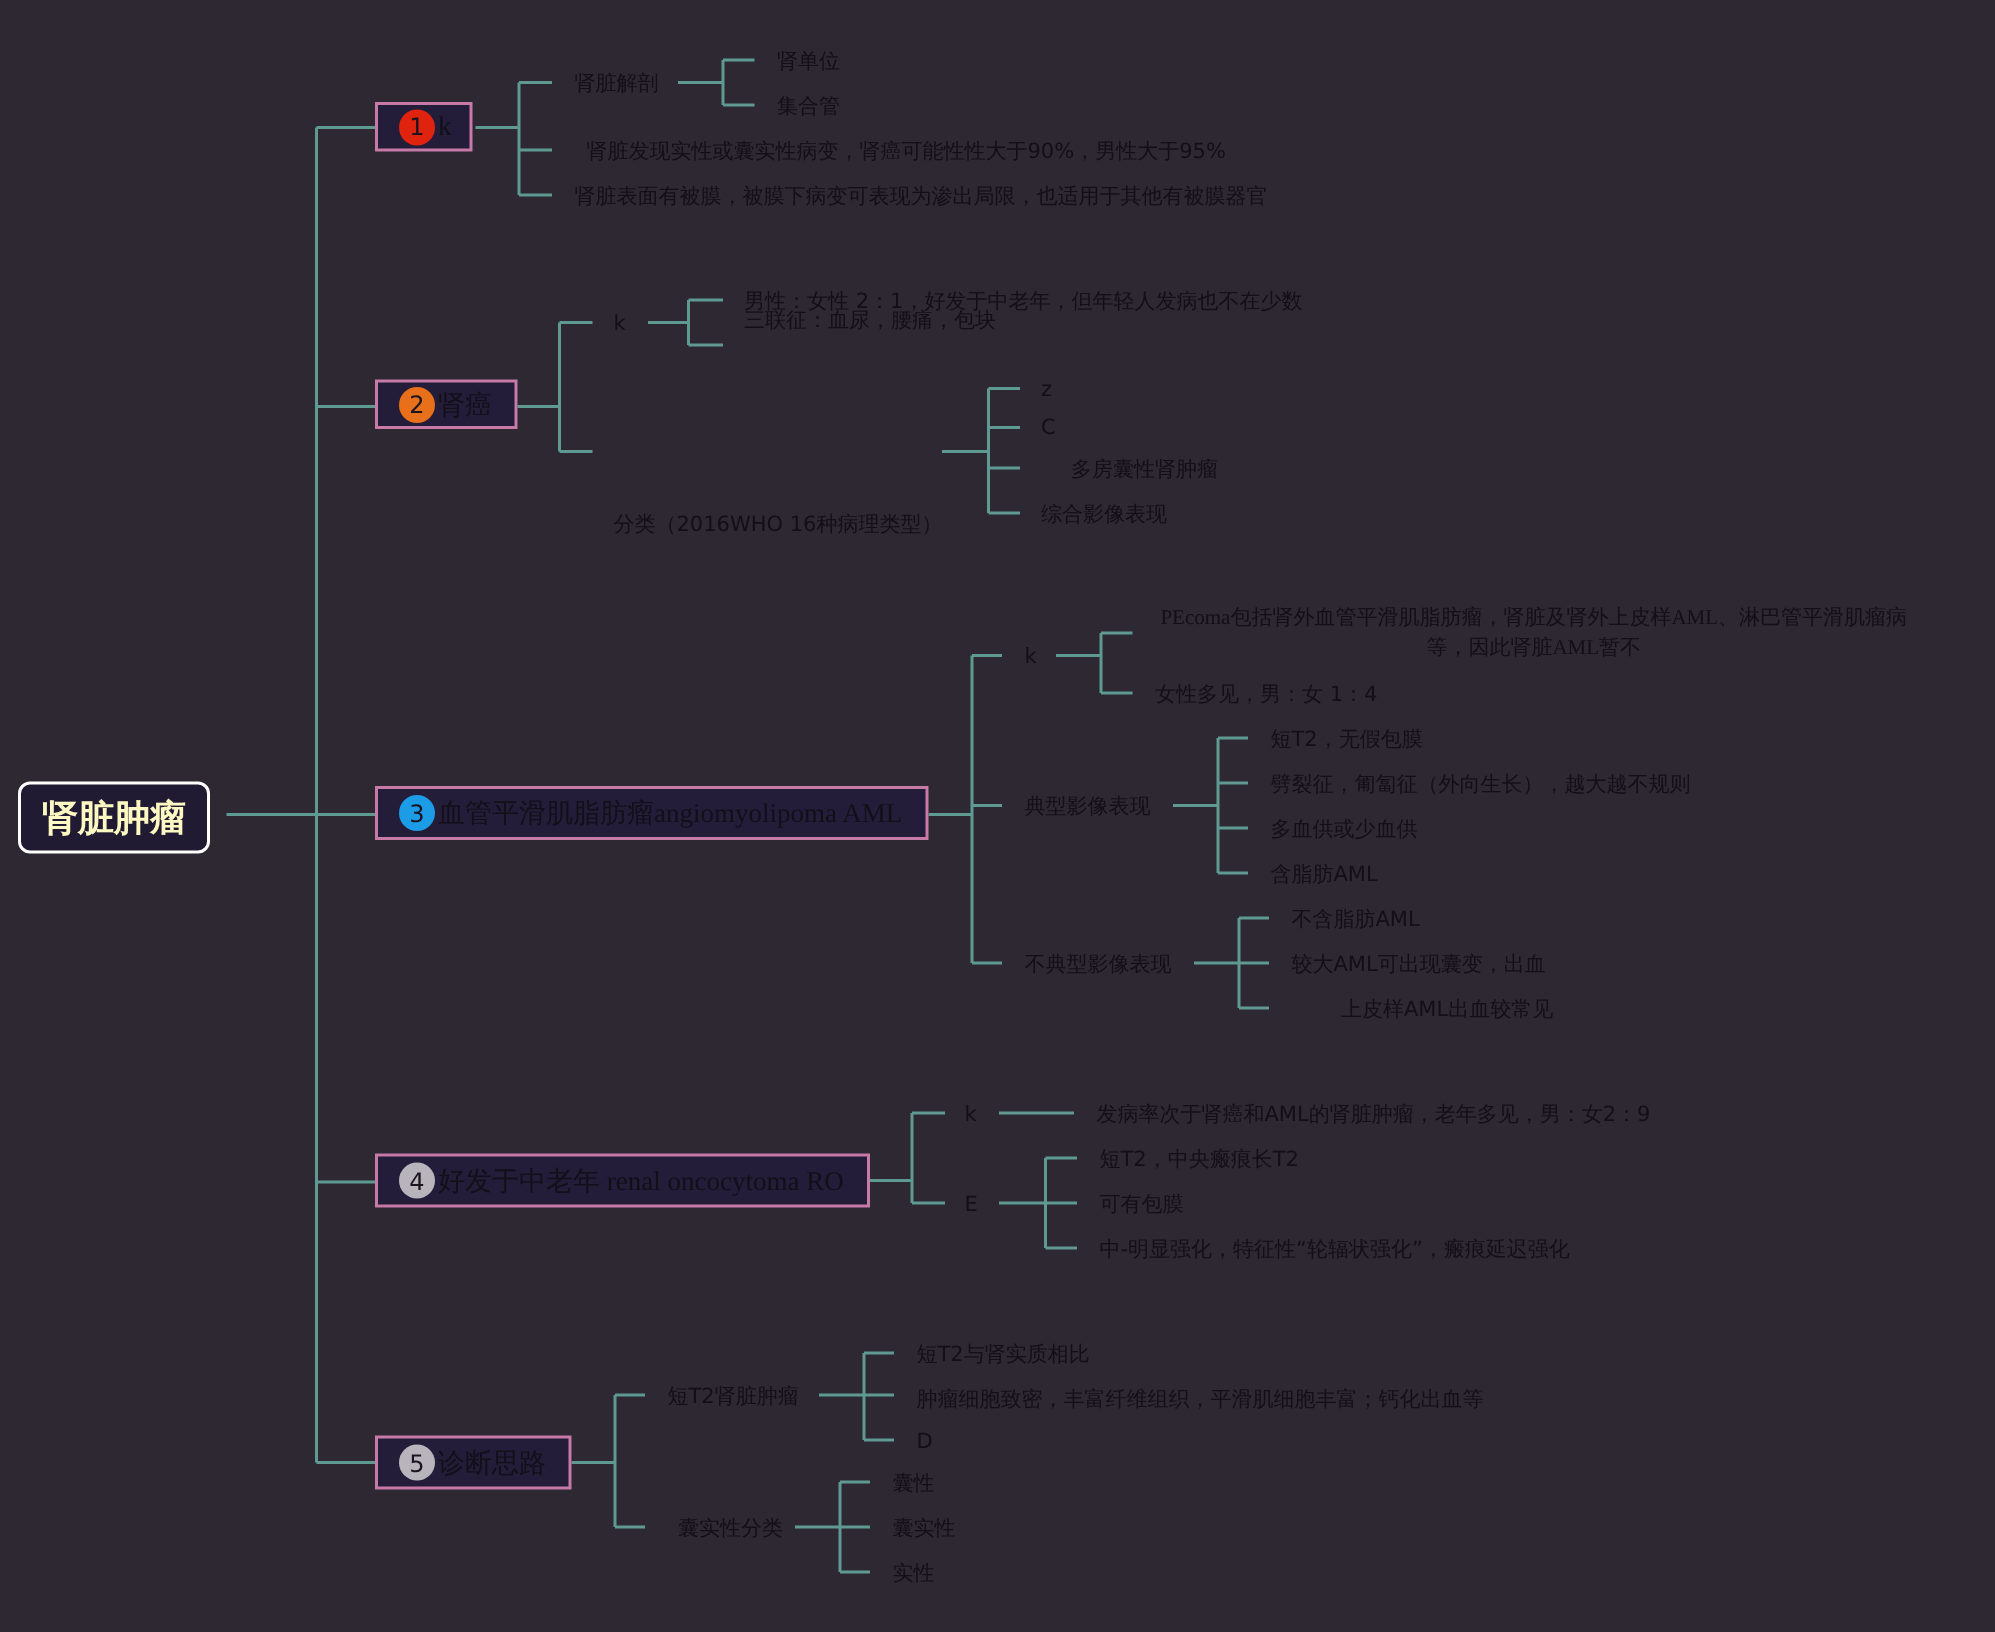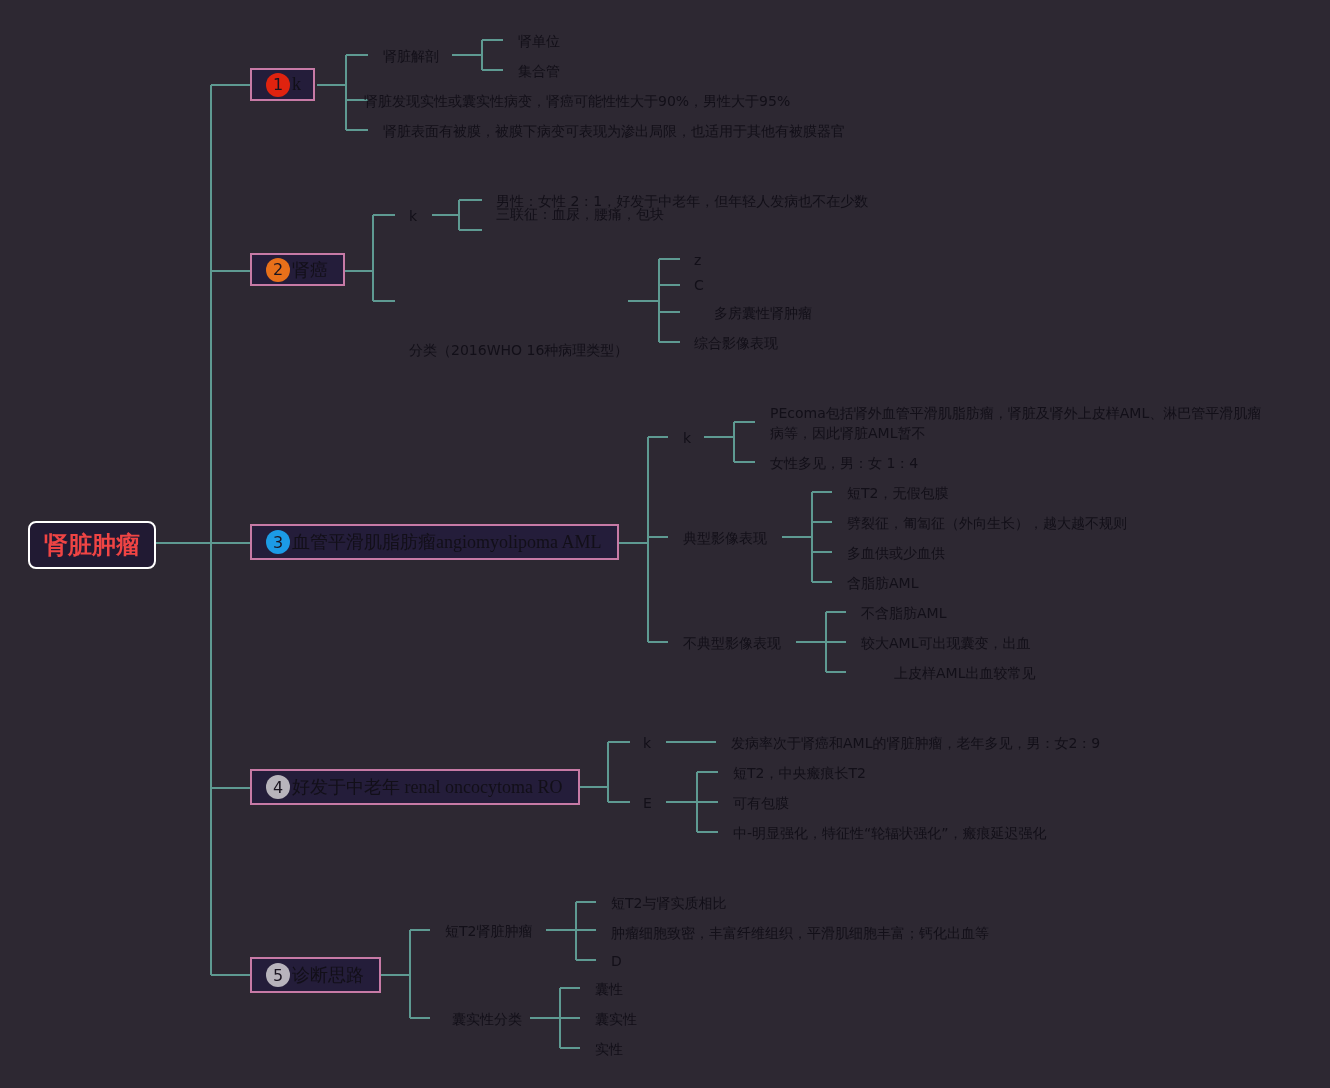--- a/index.html
+++ b/index.html
@@ -1,31 +1,31 @@
 <!DOCTYPE html>
 <html><head>
 <meta charset="utf-8">
 <style>
   html, body { margin:0; padding:0; }
   body { width:1330px; height:1088px; background:#2d2832; position:relative; overflow:hidden;
          font-family:"DejaVu Sans","Liberation Sans",sans-serif; color:#120f18; }
   svg#lines { position:absolute; left:0; top:0; width:1330px; height:1088px; }
   svg#lines path { fill:none; stroke:#5e9a92; stroke-width:2; }
-  .node { position:absolute; white-space:nowrap; }
-  .root { left:28px; top:521px; width:124px; height:44px; border:2px solid #ffffff; border-radius:8px;
+  .node { position:absolute; white-space:nowrap;text-align:center; }
+  .root { left:12px; top:521px; width:124px; height:44px; border:2px solid #ffffff; border-radius:8px;
           background:#211a33; display:flex; align-items:center; justify-content:center;
-          font-size:24px; font-weight:bold; color:#ef4444; }
+          font-size:24px; font-weight:bold; color:#fef9c3; }
   .main { border:2px solid #c77aa6; background:#241d3a; display:flex; align-items:center;
           padding:0 12px 0 14px; height:33px; box-sizing:border-box; font-size:18px; color:#120f18;
           font-family:"Liberation Serif","DejaVu Serif",serif; }
   .badge { width:24px; height:24px; border-radius:50%; display:inline-flex; align-items:center;
            justify-content:center; font-size:16px; color:#1a1420; margin-right:2px;
            font-family:"DejaVu Sans",sans-serif; }
   .leaf { font-size:14px; color:#120f18; line-height:20px; }
-  .wrap { white-space:normal; width:505px; }
+  .wrap { white-space:normal; width:505px;font-family:Liberation Serif, serif; }
 </style>
 </head>
 <body>
 
 <svg id="lines">
 
   <path d="M151 543 H211"></path>
   <path d="M211 85 V975"></path>
   <path d="M211 85 H251 M211 271 H251 M211 543 H251 M211 788 H251 M211 975 H251"></path>
 
@@ -54,21 +54,21 @@
   <span>肾脏肿瘤</span>
 </div>
 
 <div class="node main" style="left:250px;top:68px;">
   <span class="badge" style="background:#e0230f">1</span>
   <span>k</span>
 </div>
 <div class="node leaf" style="left:383px;top:46px;">肾脏解剖</div>
 <div class="node leaf" style="left:518px;top:31px;">肾单位</div>
 <div class="node leaf" style="left:518px;top:61px;">集合管</div>
-<div class="node leaf" style="left:364px;top:91px;">肾脏发现实性或囊实性病变，肾癌可能性性大于90%，男性大于95%</div>
+<div class="node leaf" style="left:391px;top:91px;">肾脏发现实性或囊实性病变，肾癌可能性性大于90%，男性大于95%</div>
 <div class="node leaf" style="left:383px;top:121px;">肾脏表面有被膜，被膜下病变可表现为渗出局限，也适用于其他有被膜器官</div>
 
 <div class="node main" style="left:250px;top:253px;width:95px;">
   <span class="badge" style="background:#e8701a">2</span>
   <span>肾癌</span>
 </div>
 <div class="node leaf" style="left:409px;top:206px;">k</div>
 <div class="node leaf" style="left:496px;top:191px;">男性：女性 2：1，好发于中老年，但年轻人发病也不在少数</div>
 <div class="node leaf" style="left:496px;top:204px;">三联征：血尿，腰痛，包块</div>
 <div class="node leaf" style="left:409px;top:292px;margin-top:48px;">分类（2016WHO 16种病理类型）</div>

